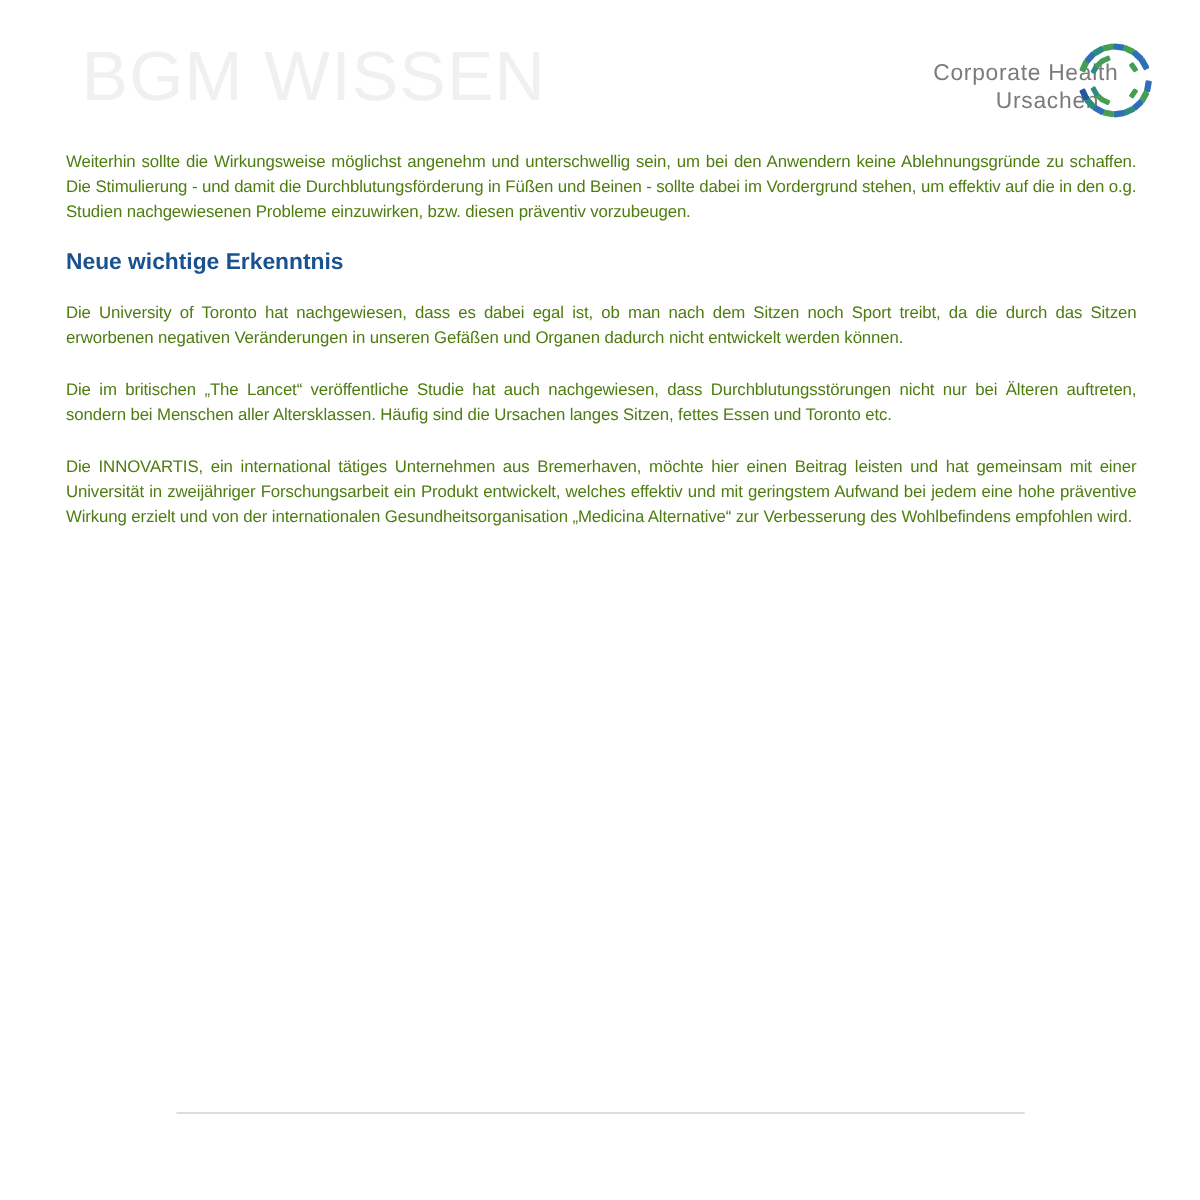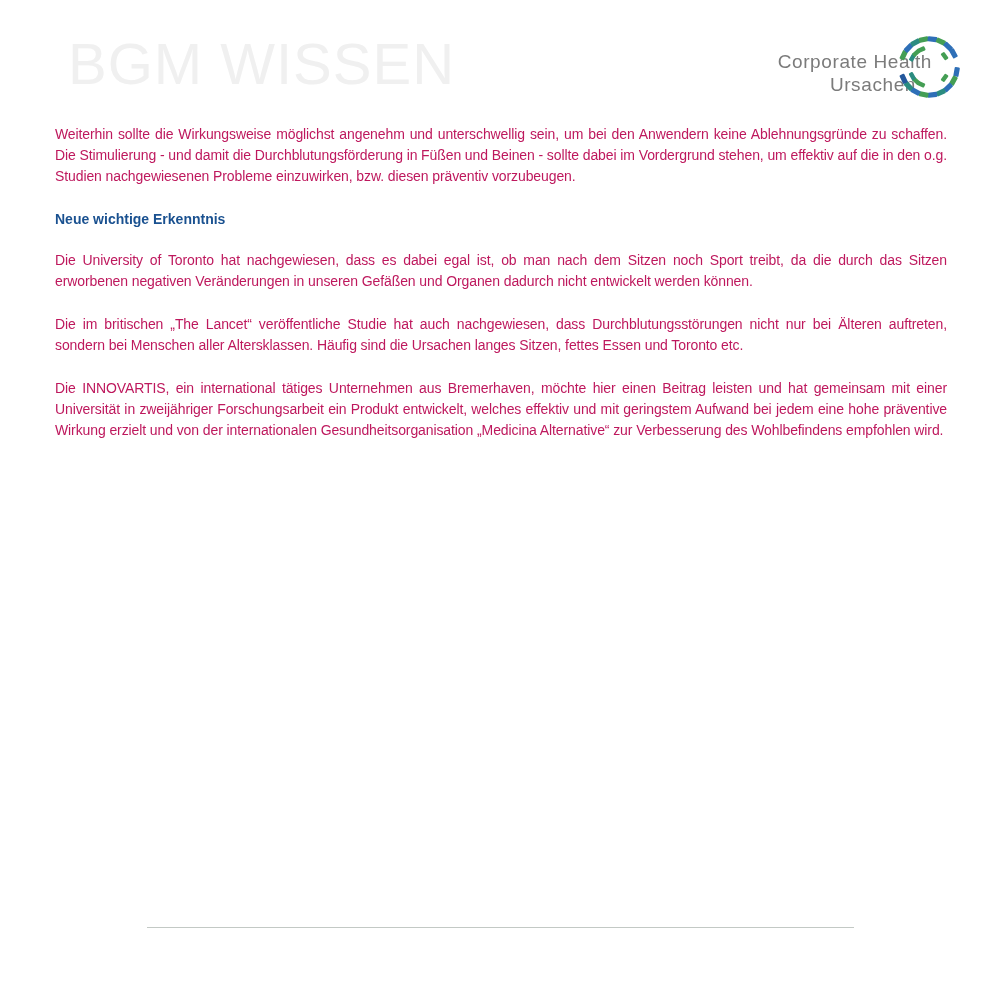--- a/index.html
+++ b/index.html
@@ -55,26 +55,26 @@
     .content {
       position: absolute;
       left: 55px;
       right: 53px;
       top: 124px;
     }
     .para {
       font-size: 14px;
       line-height: 21px;
       letter-spacing: -0.1px;
-      color: #be185d;
+      color: #4d7c0f;
       text-align: justify;
       margin: 0 0 22px 0;
     }
     .heading {
-      font-size: 14px;
+      font-size: 19px;
       line-height: 20px;
       font-weight: bold;
       color: #1a5190;
       margin: 16px 0 21px 0;
     }
     .divider {
       position: absolute;
       top: 927px;
       left: 147px;
       width: 707px;

